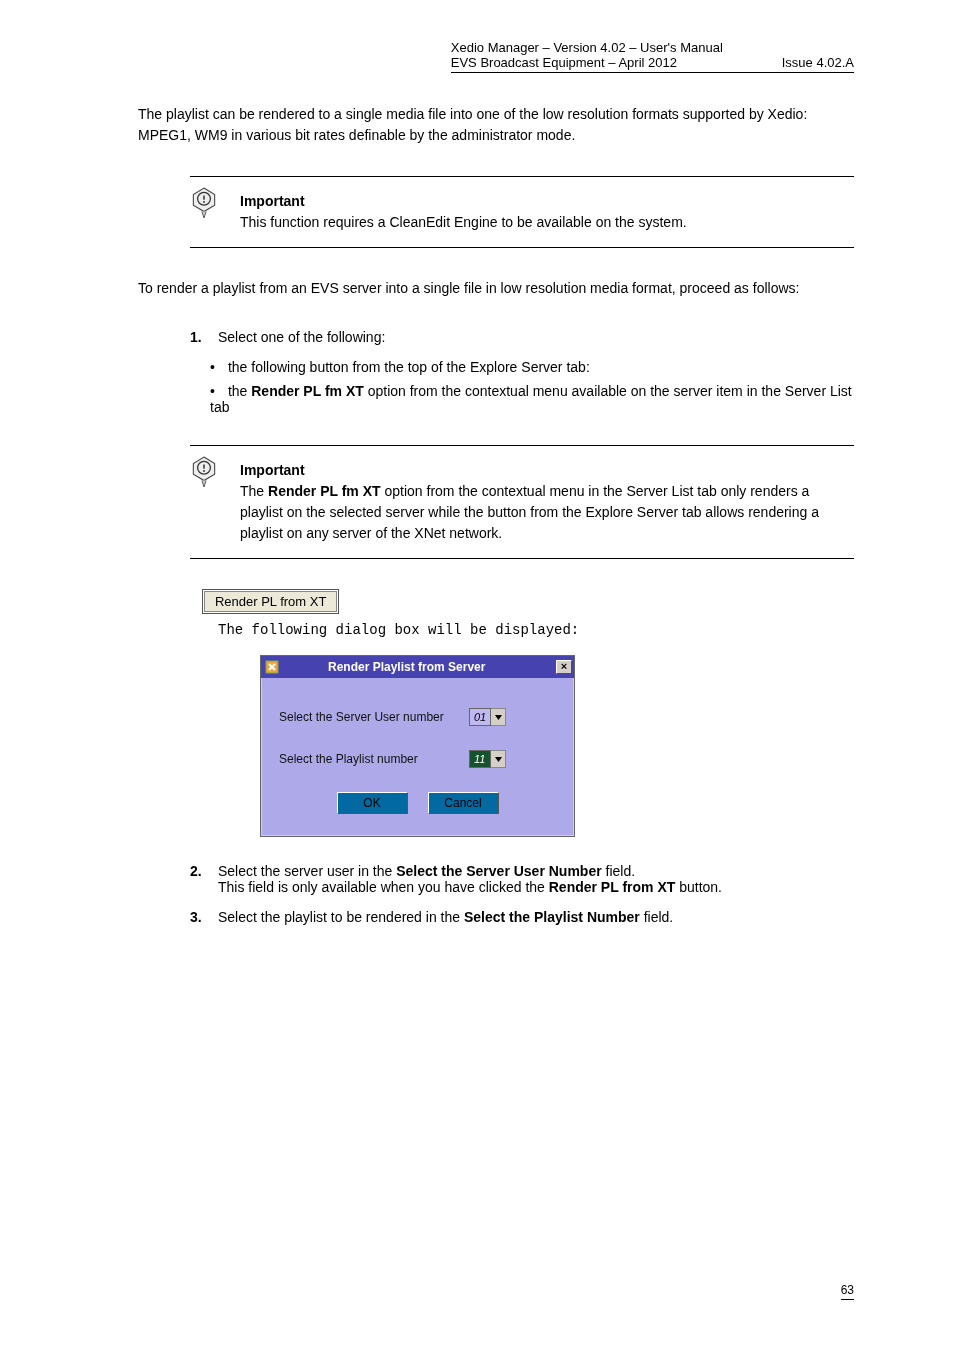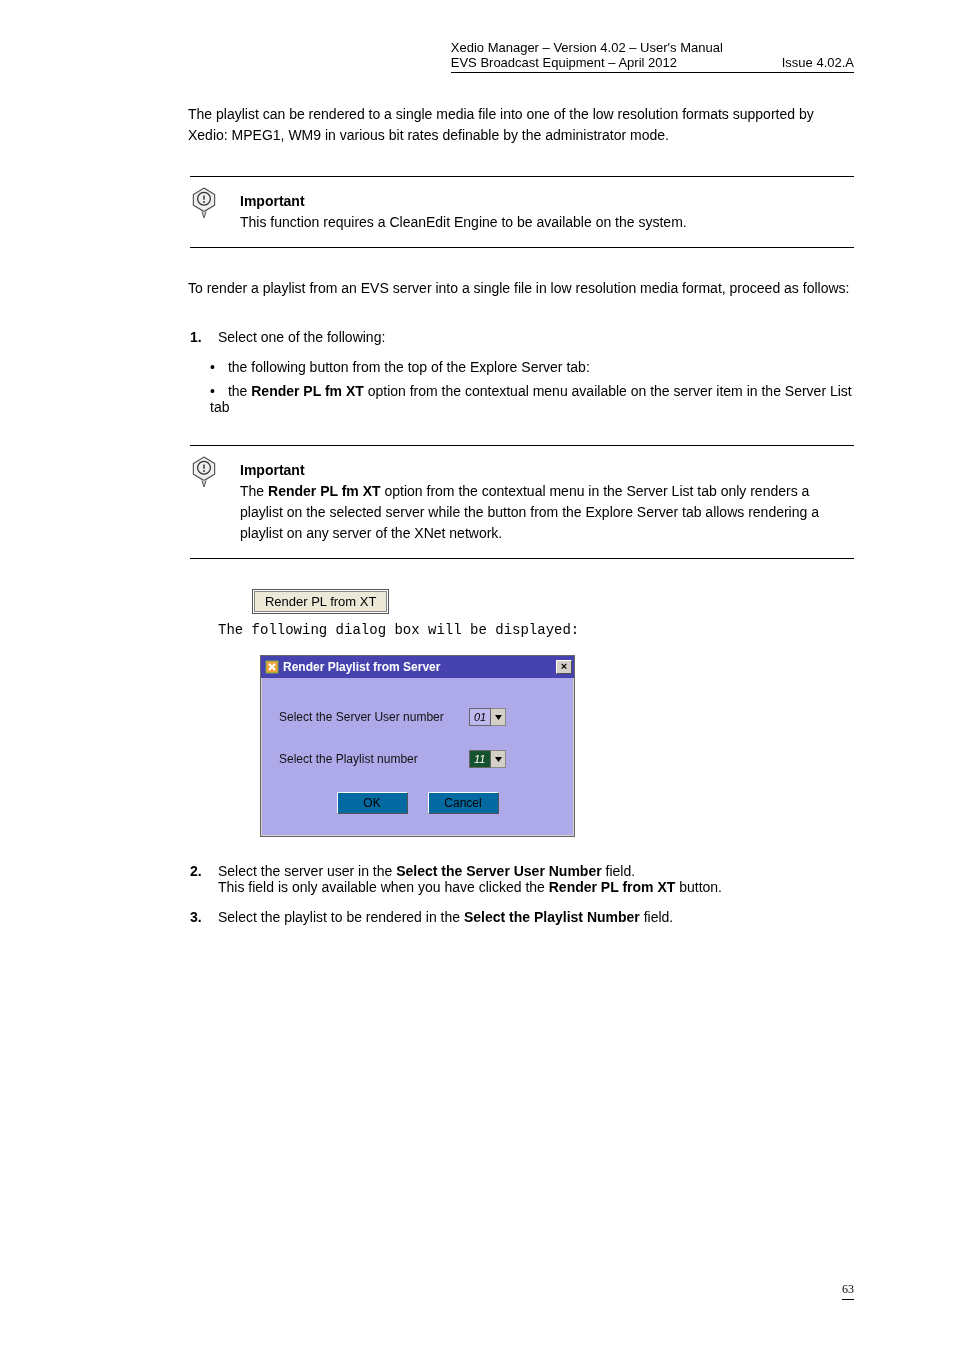--- a/index.html
+++ b/index.html
@@ -38,21 +38,21 @@
   }
   .section-heading {
     font-size: 18px;
     font-weight: bold;
     display:inline-block;
     vertical-align: top;
   }
   .body-text {
     font-size: 14px;
     line-height: 1.5;
-    margin-left: 88px;
+    margin-left: 38px;
     margin-top: 12px;
   }
   .note-block {
     border-top: 1px solid #000;
     border-bottom: 1px solid #000;
     margin: 30px 0 30px 90px;
     padding: 14px 0 14px 0;
     position: relative;
   }
   .note-block .note-icon {
@@ -97,20 +97,21 @@
     background: linear-gradient(to bottom,#3a3da8 0%, #5a5cd4 50%, #3a3da8 100%);
     background:#4643b1;
     color:#fff;
     font-family: Tahoma, Arial, sans-serif;
     font-size:12px;
     font-weight:bold;
     height:22px;
     display:flex;
     align-items:center;
     padding:0 2px 0 4px;
+    gap:45px;
   }
   .titlebar-icon {
     width:14px;height:14px;margin-right:4px;flex:0 0 auto;
   }
   .titlebar-text { flex:1 1 auto; }
   .close-btn {
     width:16px;height:14px;
     background:#d4d0c8;
     border:1px solid #fff;
     border-right-color:#505050;
@@ -195,21 +196,21 @@
     font-weight:bold;
   }
   .footer {
     position:absolute;
     bottom:50px;
     left:100px;
     right:100px;
     font-size:12px;
     color:#000;
   }
-  .footer-right { float:right; border-bottom:1px solid #000; padding-bottom:2px;font-family:Liberation Serif, serif;}
+  .footer-right { float:right; border-bottom:1px solid #000; padding-bottom:2px;}
   .heading-sub {
     font-size:15px;
     font-weight:bold;
     margin-left:90px;
     margin-top:26px;
   }
   .list-item {
     margin-left:110px;
     margin-top:8px;
     font-size:14px;

